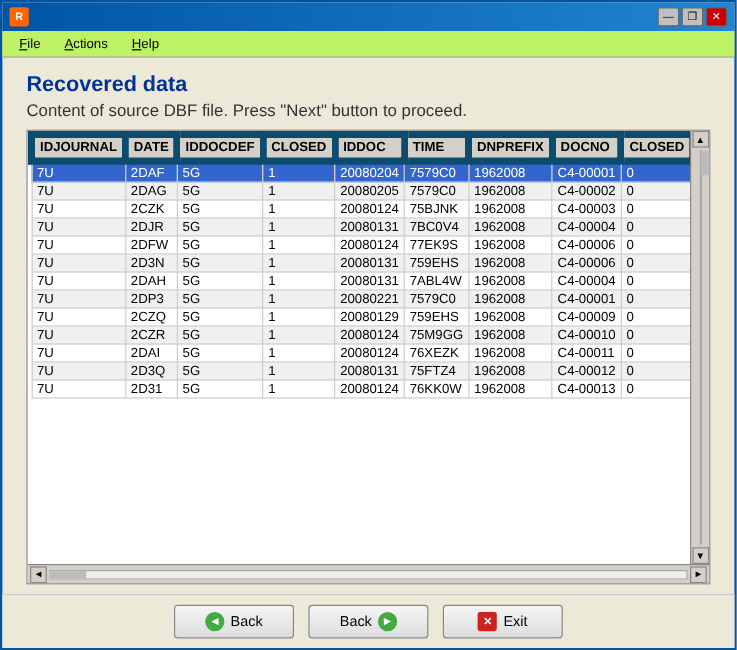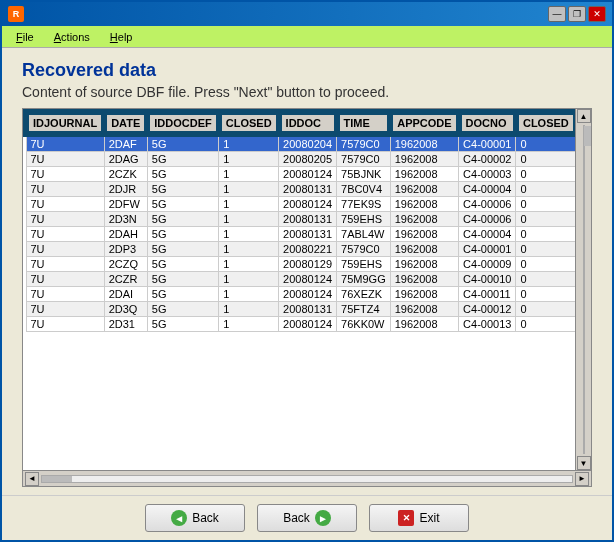--- a/index.html
+++ b/index.html
@@ -266,21 +266,21 @@
         <div class="table-scroll">
           <table>
             <thead>
               <tr id="header-row">
               <th>IDJOURNAL</th>
                   <th>DATE</th>
                   <th>IDDOCDEF</th>
                   <th>CLOSED</th>
                   <th>IDDOC</th>
                   <th>TIME</th>
-                  <th>APPCODE</th>
+                  <th>DNPREFIX</th>
                   <th>DOCNO</th>
                   <th>CLOSED</th>
                 </tr>
             </thead>
             <tbody id="table-body">
             <tr class="selected">
                   <td>7U</td>
                   <td>2DAF</td>
                   <td>5G</td>
                   <td>1</td>

